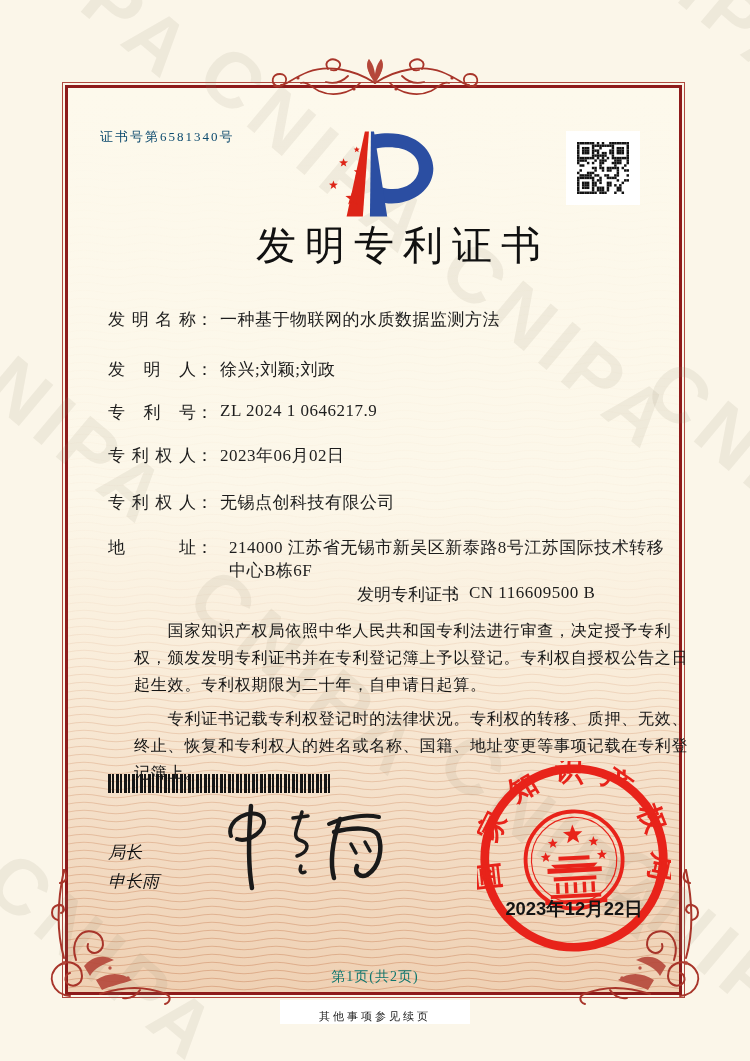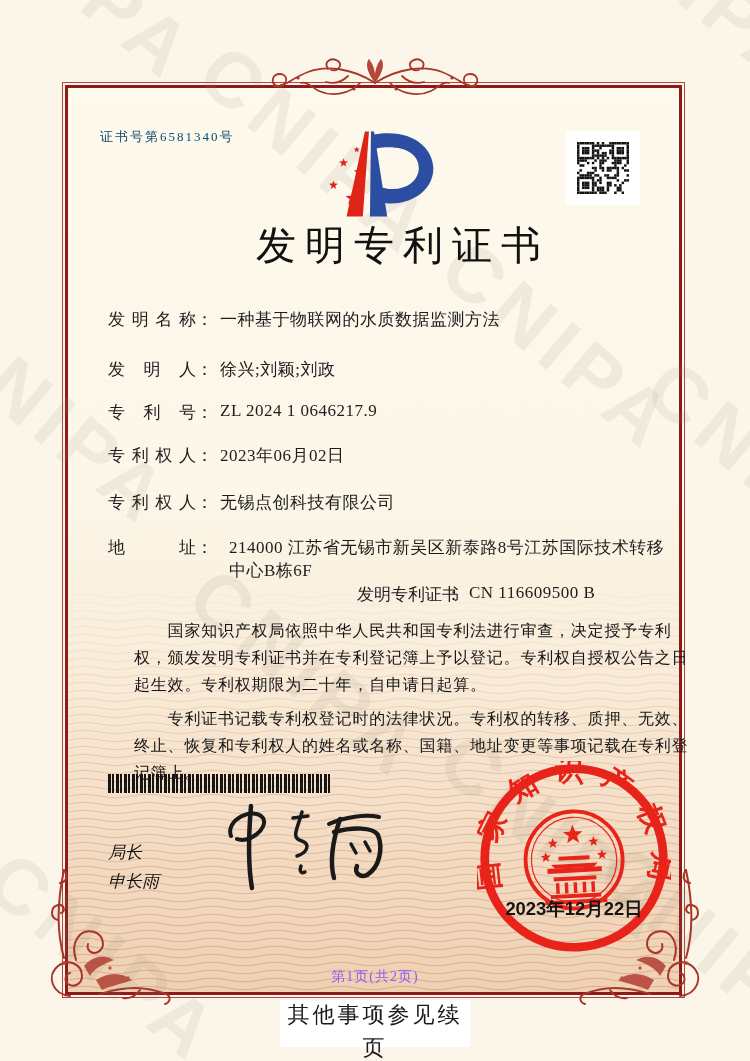--- a/index.html
+++ b/index.html
@@ -46,24 +46,24 @@
   .paras p{margin:0 0 7px 0; text-indent:2.1em;}
   .barcode{position:absolute; left:108px; top:774px; width:223px; height:19px;
     background:
       repeating-linear-gradient(90deg,#151515 0 2px,transparent 2px 4px),
       repeating-linear-gradient(90deg,#151515 0 3px,transparent 3px 8px);}
   .signer{position:absolute; left:108px; top:838px; font-family:"Liberation Sans", sans-serif;
     font-size:17px; font-weight:500; color:#141414; line-height:29px;font-style:italic;}
   .signature{position:absolute; left:213px; top:796px; width:188px; height:98px;}
   .seal{position:absolute; left:477px; top:761px; width:194px; height:194px;}
   .page-num{position:absolute; left:0; top:968px; width:750px; text-align:center;
-    font-size:14px; letter-spacing:1px; color:#8b5cf6;}
-  .cont-note{position:absolute; left:280px; top:1000px; width:190px; height:47px;
-    background:#ffffff; text-align:center; line-height:33px; font-size:22px;
-    letter-spacing:3px; color:#1a1a1a;font-family:Liberation Mono, monospace;}
+    font-size:14px; letter-spacing:1px; color:#0f766e;}
+  .cont-note{position:absolute; left:280px; top:1000px; width:190px; height:24px;
+    background:#ffffff; text-align:center; line-height:33px; font-size:11px;
+    letter-spacing:3px; color:#1a1a1a;}
 </style>
 </head>
 <body>
 
 <div class="page">
 
   <div class="frame">
     <div class="frame-inner">
       <svg class="waves" preserveAspectRatio="none">
         <defs>

